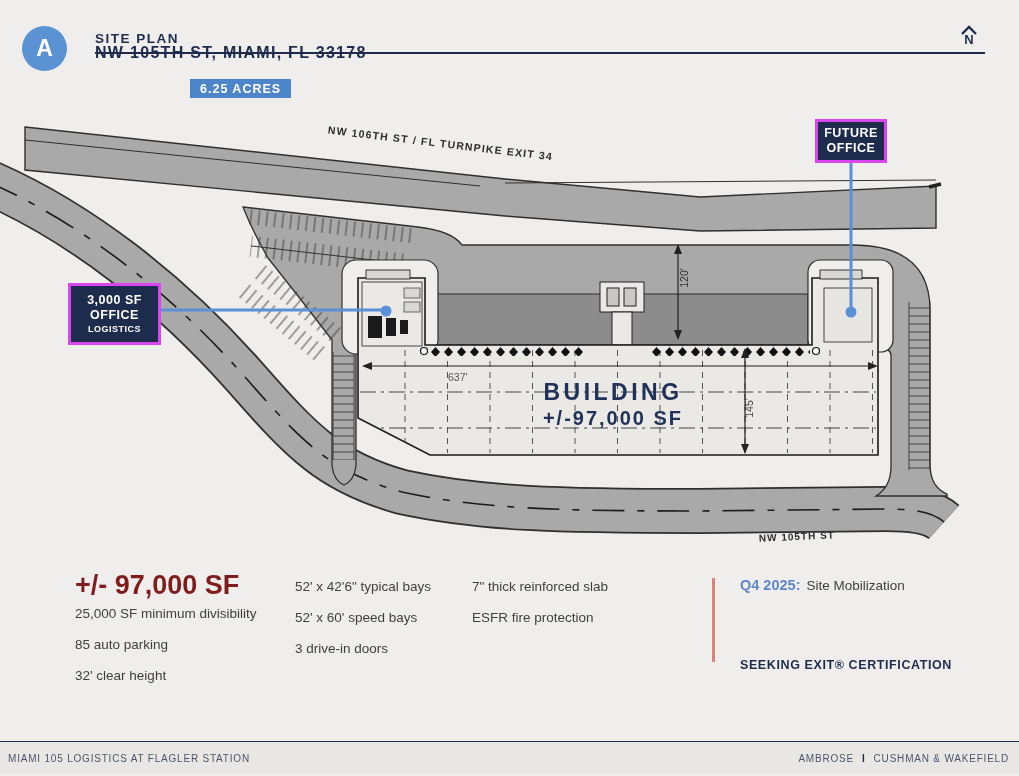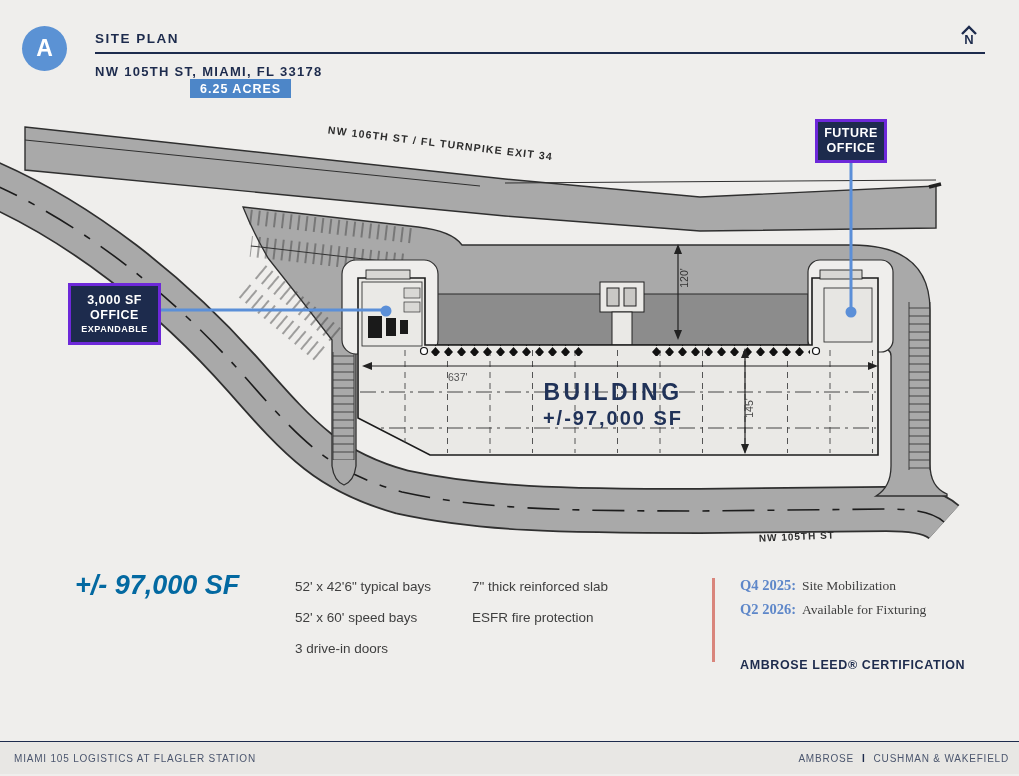--- a/index.html
+++ b/index.html
@@ -7,49 +7,49 @@
         font-family:"Liberation Sans",sans-serif;}
   
   .logo-circle{position:absolute;left:22px;top:26px;width:45px;height:45px;border-radius:50%;
     background:#5b92d4;color:#fff;display:flex;align-items:center;justify-content:center;
     font-size:23px;font-weight:bold;}
   .title-row{position:absolute;left:95px;top:31px;display:flex;align-items:flex-start;gap:11px;}
   .site-plan-title{color:#1d2b4d;font-size:13.5px;font-weight:bold;letter-spacing:1.5px;}
   .acre-badge{background:#4d86c8;color:#fff;font-size:12.5px;font-weight:bold;
     letter-spacing:1px;padding:3px 10px 2px;margin-top:48px;}
   .header-rule{position:absolute;left:95px;top:52px;width:890px;height:2px;background:#1d2b4d;}
-  .address{position:absolute;left:95px;top:64px;color:#1d2b4d;font-size:13px;
+  .address{position:absolute;left:95px;top:44px;color:#1d2b4d;font-size:16px;
     font-weight:bold;letter-spacing:1.3px;}
   .compass{position:absolute;left:957px;top:25px;width:24px;text-align:center;color:#1d2b4d;}
   .compass .n{font-size:13px;font-weight:bold;line-height:10px;}
   
-  .callout{position:absolute;background:#1d2b4d;border:3px solid #6d28d9;color:#fff;
+  .callout{position:absolute;background:#1d2b4d;border:3px solid #d946ef;color:#fff;
     text-align:center;display:flex;flex-direction:column;justify-content:center;line-height:15px;}
   .callout .big{font-size:12.5px;font-weight:bold;letter-spacing:.5px;}
   .callout .small{font-size:9px;font-weight:bold;letter-spacing:.5px;line-height:12px;}
   #callout-future{left:815px;top:119px;width:66px;height:38px;}
   #callout-office{left:68px;top:283px;width:87px;height:56px;}
   
   .specs{position:absolute;color:#3f3f3f;font-size:13.5px;}
-  .headline{position:absolute;left:75px;top:570px;color:#0369a1;font-size:27px;font-weight:bold;font-style:italic;}
+  .headline{position:absolute;left:75px;top:570px;color:#7f1d1d;font-size:27px;font-weight:bold;}
   .spec-list div{margin-bottom:12px;line-height:19px;}
   #col1{left:75px;top:604px;width:215px;}
   #col2{left:295px;top:577px;width:175px;}
   #col3{left:472px;top:577px;width:228px;}
   .divider{position:absolute;left:712px;top:578px;width:3px;height:84px;background:#d9857c;}
-  #timeline{position:absolute;left:740px;top:577px;font-size:13.5px;color:#3f3f3f;font-family:Liberation Serif, serif;}
+  #timeline{position:absolute;left:740px;top:577px;font-size:13.5px;color:#3f3f3f;}
   #timeline .row{margin-bottom:7px;line-height:16px;}
   #timeline .q{color:#5e87c9;font-weight:bold;font-size:14.5px;margin-right:6px;}
   .leed{position:absolute;left:740px;top:658px;color:#1d2b4d;font-size:12.5px;
     font-weight:bold;letter-spacing:.6px;}
   
   .footer{position:absolute;left:0;top:741px;width:1019px;height:32px;background:#e8e7e4;
     border-top:1px solid #1d2b4d;display:flex;align-items:center;justify-content:space-between;
     color:#4b566e;font-size:10px;letter-spacing:.8px;}
-  .footer .left{margin-left:14px;}
+  .footer .left{margin-left:8px;}
   .footer .right{margin-right:10px;display:flex;align-items:flex-end;gap:8px;}
   .footer .sep{color:#1d2b4d;font-weight:bold;}
   svg text{font-family:"Liberation Sans",sans-serif;}
 </style>
 </head>
 <body>
 
 <div id="page">
 
   <svg width="1019" height="776" viewBox="0 0 1019 776" style="position:absolute;left:0;top:0;">
@@ -193,49 +193,51 @@
     <div class="n">N</div>
   </div>
 
   <div id="callout-future" class="callout">
     <span class="big">FUTURE</span>
     <span class="big">OFFICE</span>
   </div>
   <div id="callout-office" class="callout">
     <span class="big">3,000 SF</span>
     <span class="big">OFFICE</span>
-    <span class="small">EXPANDABLE</span>
+    <span class="small">LOGISTICS</span>
   </div>
 
   <div class="headline">+/- 97,000 SF</div>
 
+  <div id="col1" class="specs spec-list">
+    <div>25,000 SF minimum divisibility</div>
+    <div>85 auto parking</div>
+    <div>32' clear height</div>
+  </div>
 
   <div id="col2" class="specs spec-list">
     <div>52' x 42'6" typical bays</div>
     <div>52' x 60' speed bays</div>
     <div>3 drive-in doors</div>
   </div>
 
   <div id="col3" class="specs spec-list">
     <div>7" thick reinforced slab</div>
     <div>ESFR fire protection</div>
   </div>
 
   <div class="divider"></div>
 
   <div id="timeline">
     <div class="row">
       <span class="q">Q4 2025:</span><span>Site Mobilization</span>
     </div>
-    <div class="row">
-      <span class="q">Q2 2026:</span><span>Available for Fixturing</span>
-    </div>
-  </div>
-
-  <div class="leed">AMBROSE LEED® CERTIFICATION</div>
+  </div>
+
+  <div class="leed">SEEKING EXIT® CERTIFICATION</div>
 
   <div class="footer">
     <span class="left">MIAMI 105 LOGISTICS AT FLAGLER STATION</span>
     <span class="right">
       <span>AMBROSE</span>
       <span class="sep">I</span>
       <span>CUSHMAN &amp; WAKEFIELD</span>
     </span>
   </div>
 

